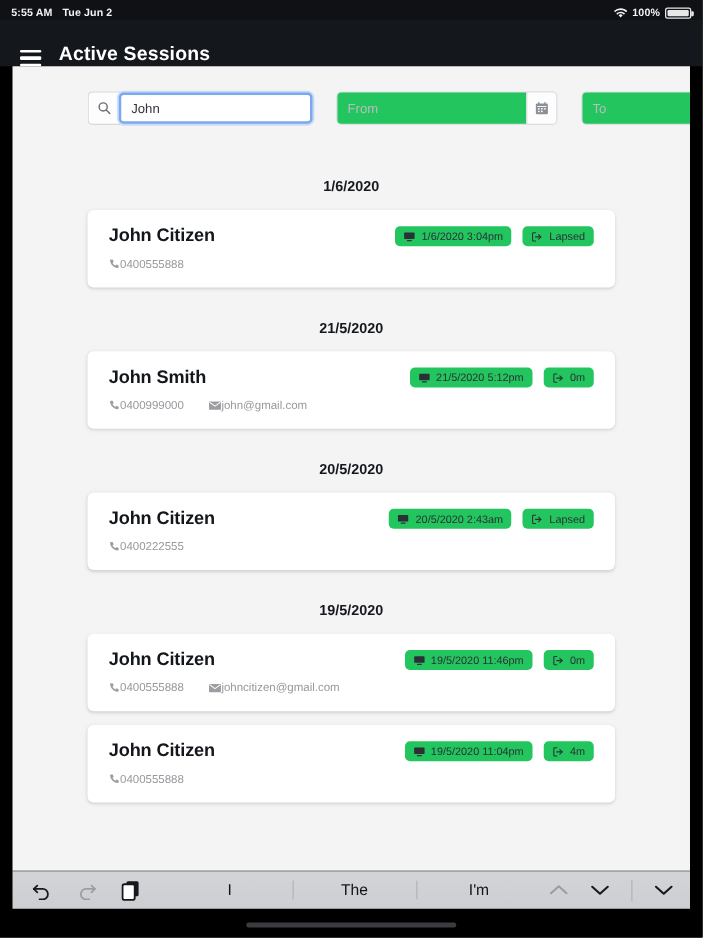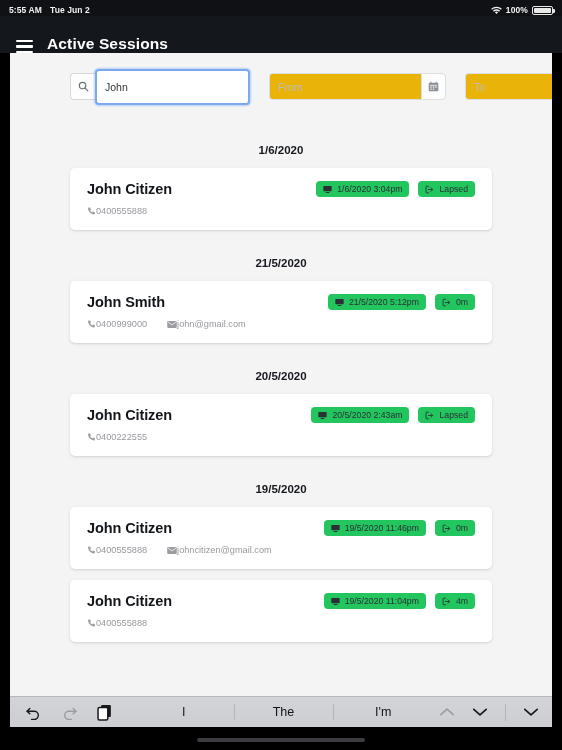--- a/index.html
+++ b/index.html
@@ -118,21 +118,21 @@
   .search-prefix {
     width: 26px; height: 27px;
     border: 1px solid #d6d8dc;
     border-right: none;
     border-radius: 4px 0 0 4px;
     background: #fdfdfd;
     display: flex; align-items: center; justify-content: center;
   }
   .search-input {
     flex: 1;
-    height: 36px;
+    height: 25px;
     border: 2px solid #7aa9f0;
     border-radius: 4px;
     outline: none;
     background: #fff;
     font-size: 10.5px;
     color: #2f3439;
     padding: 0 8px;
     font-family: "Liberation Sans", sans-serif;
     box-shadow: 0 0 0 1.5px rgba(122,169,240,0.35);
     margin-left: -1px;
@@ -143,21 +143,21 @@
     align-items: center;
     height: 27px;
     flex: 0 0 122px;
   }
   .date-input {
     flex: 1;
     height: 27px;
     border: 1px solid #dcdee2;
     border-right: none;
     border-radius: 4px 0 0 4px;
-    background: #eab308;
+    background: #22c55e;
     font-size: 10.5px;
     color: #3a4046;
     padding: 0 8px;
     outline: none;
     font-family: "Liberation Sans", sans-serif;
   }
   .date-input::placeholder { color: #b9bcc1; }
   .date-suffix {
     width: 25px; height: 27px;
     border: 1px solid #dcdee2;

